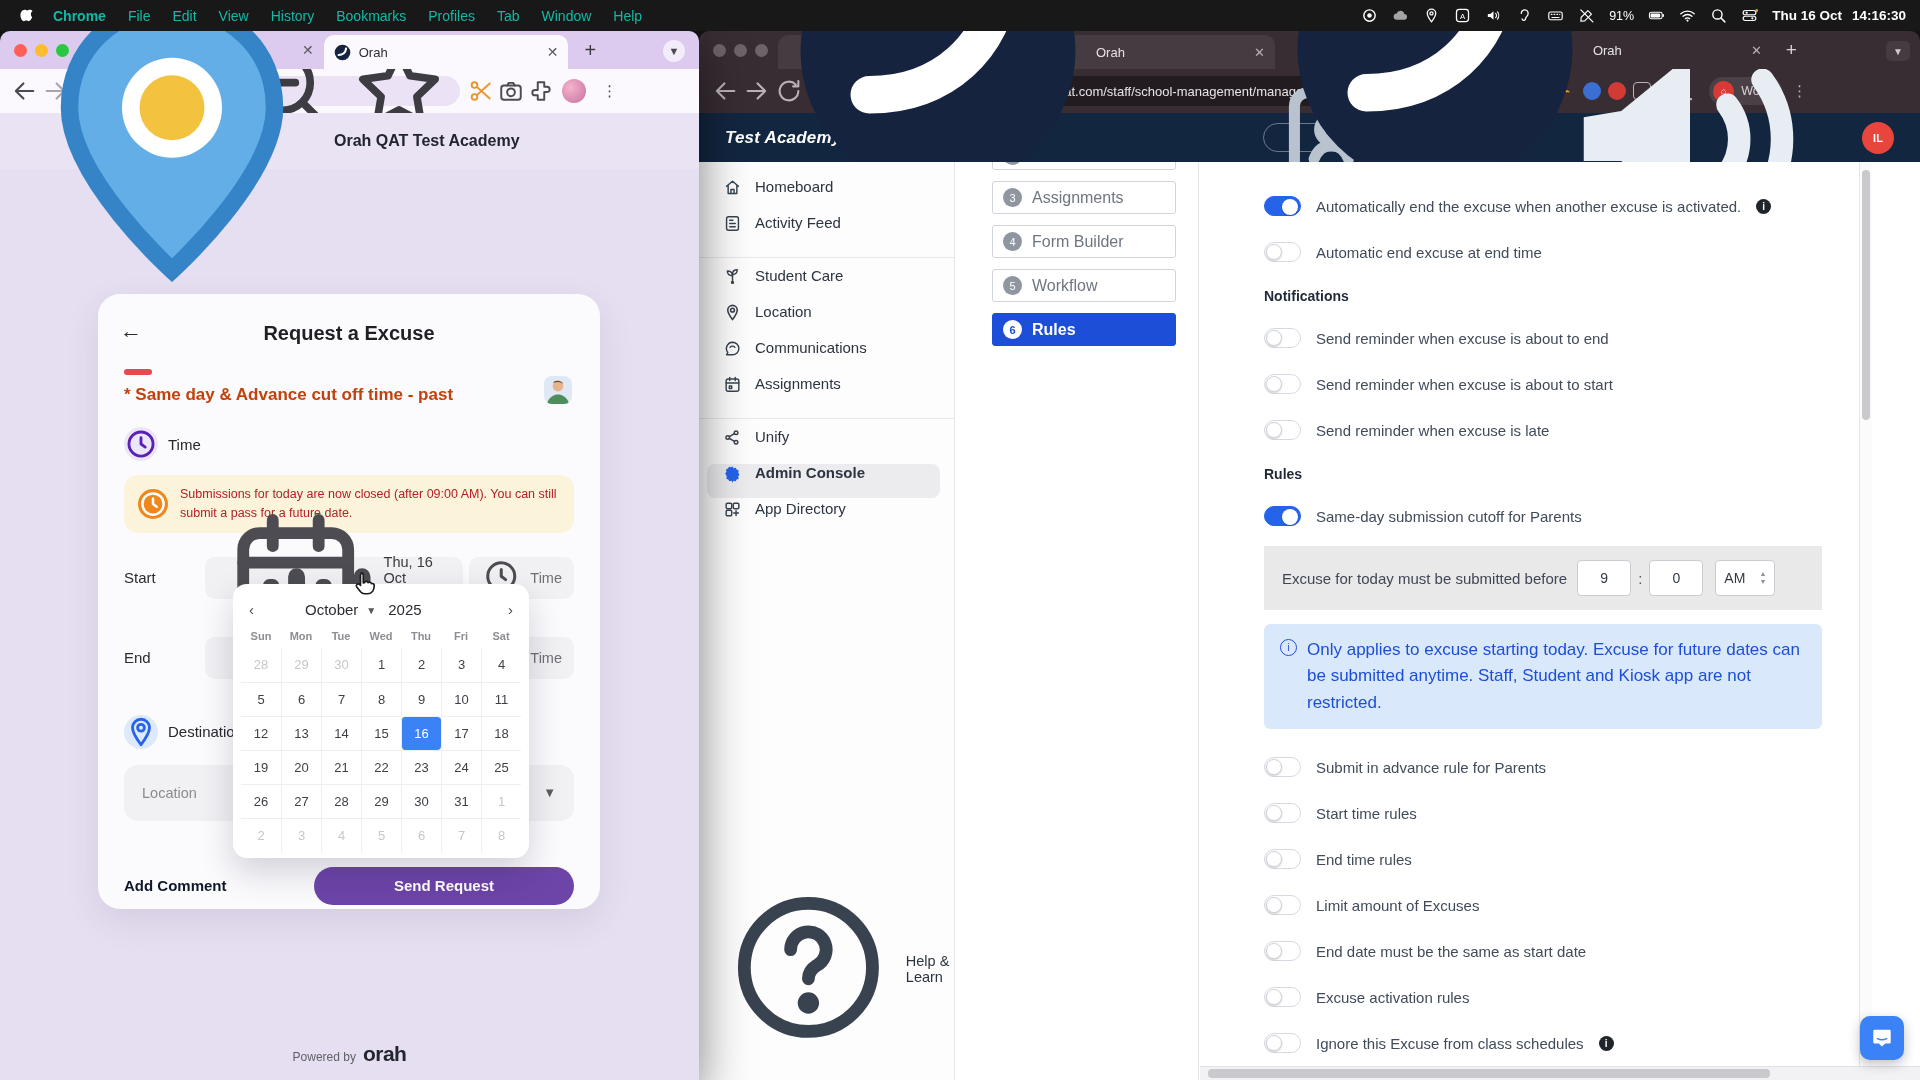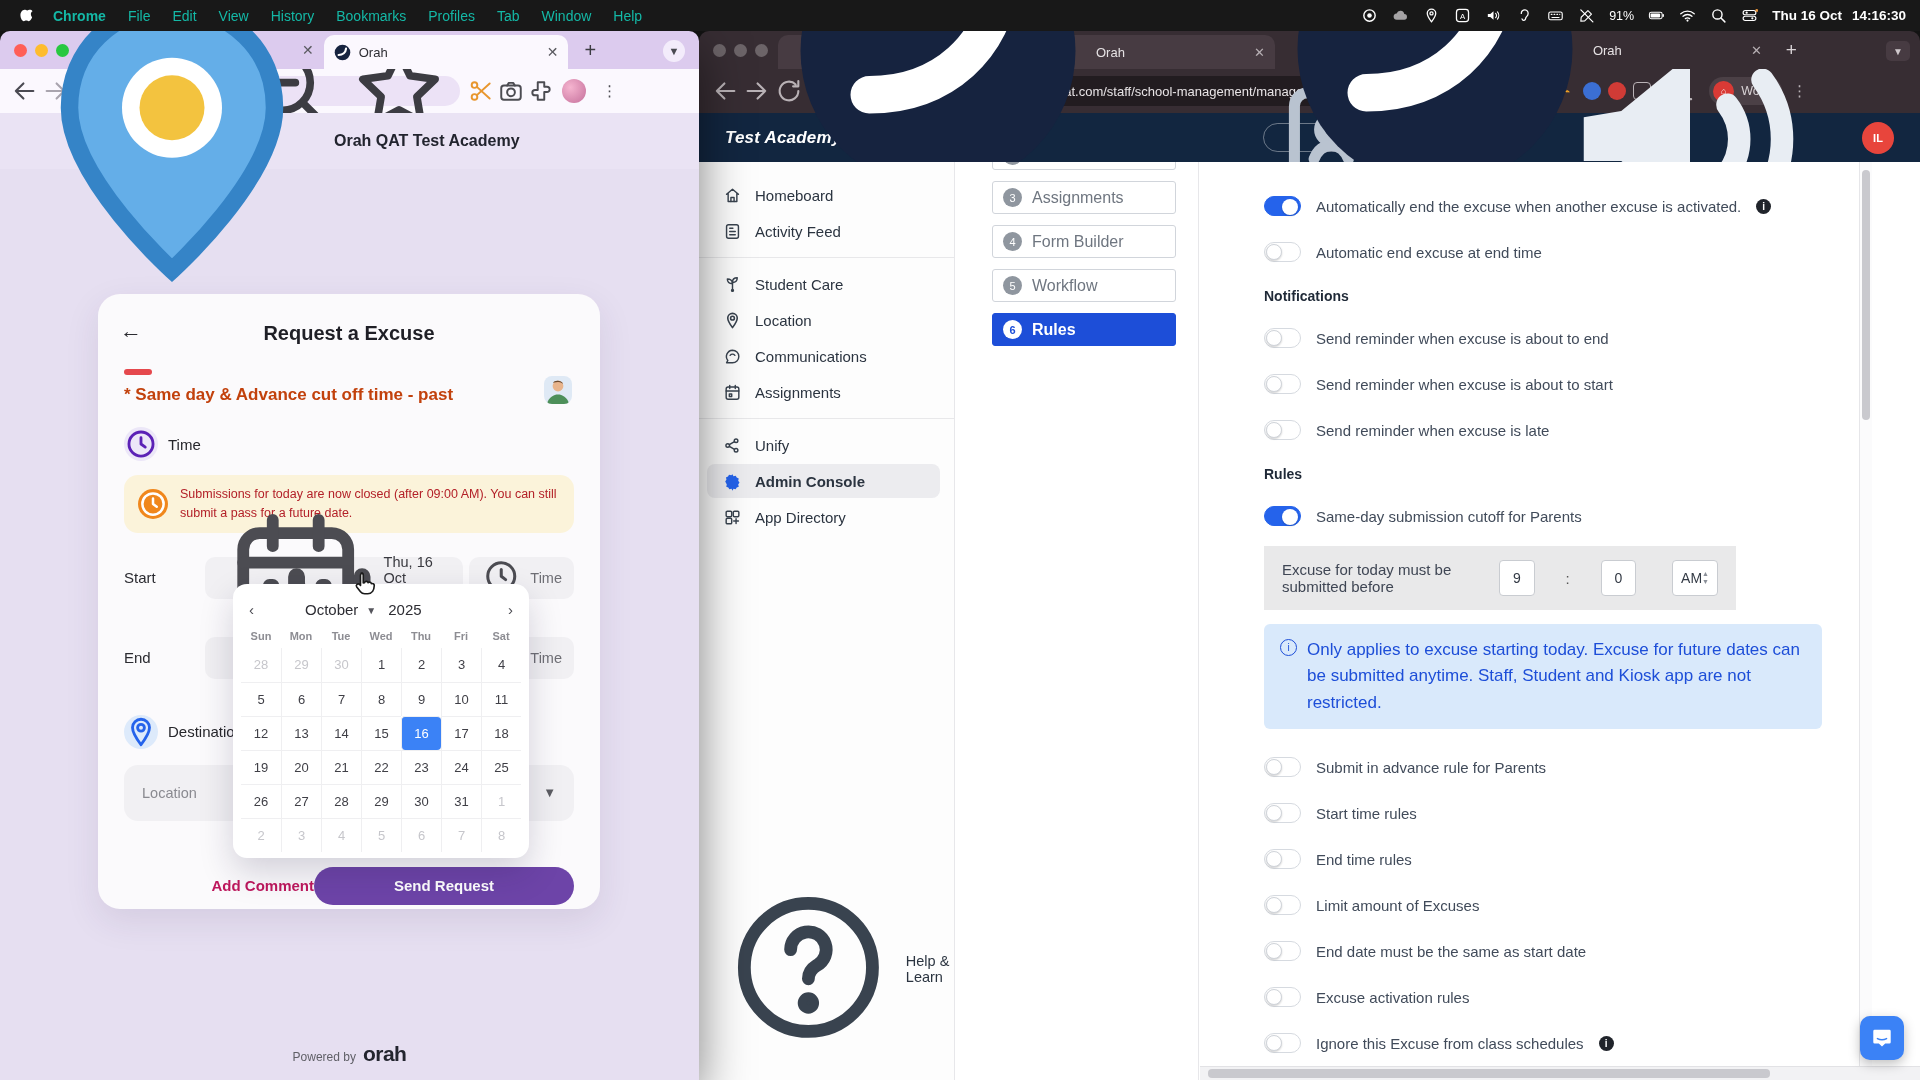--- a/index.html
+++ b/index.html
@@ -72,21 +72,21 @@
   .warn-tx { font-size:12.5px; line-height:1.5; color:#b32028; }
   .dt-row { display:flex; align-items:center; margin-top:24px; }
   .dt-label { width:82px; font-size:15px; color:#2b2b31; }
   .field { background:#f1f0f3; border-radius:10px; height:42px; display:flex; align-items:center; gap:9px; padding:0 12px; color:#39393f; }
   .field svg { width:17px; height:17px; color:#4c4c52; flex:none; }
   .f-date { width:260px; font-size:14.5px; }
   .f-time { width:106px; margin-left:6px; font-size:14.5px; color:#6f6f75; }
   .loc-field { margin-top:16px; background:#f1f0f3; border-radius:14px; height:56px; display:flex; align-items:center; padding:0 18px; font-size:14.5px; color:#8a8a90; }
   .loc-field .chev { margin-left:auto; color:#5c5c62; font-size:13px; }
   .btn-row { display:flex; align-items:center; margin-top:46px; }
-  .addcomment { width:190px; text-align:right; font-size:15px; font-weight:bold; color:#be185d; }
+  .addcomment { width:190px; text-align:left; font-size:15px; font-weight:bold; color:#0f172a; }
   .sendbtn { flex:1; height:38px; border-radius:19px; background:#6d44a8; color:#fff; font-size:15px; font-weight:bold; display:flex; align-items:center; justify-content:center; }
   .powered { position:absolute; left:0; right:0; bottom:14px; text-align:center; color:#5f5f66; font-size:12px; display:flex; align-items:baseline; justify-content:center; gap:7px; }
   .powered .orah { font-size:21px; font-weight:bold; color:#23252f; letter-spacing:-.5px; }
 
   
   .calpop { position:absolute; left:135px; top:290px; width:296px; background:#fff; border-radius:14px; box-shadow:0 14px 34px rgba(30,20,60,.18); padding:8px 8px 6px 8px; z-index:6; }
   .cal-head { display:flex; align-items:center; height:34px; padding:0 8px; font-size:15px; color:#2d2d33; }
   .cal-head .nav { width:22px; color:#4b4b52; font-size:15px; }
   .cal-head .mon { margin-left:34px; font-weight:bold; font-weight:normal; }
   .cal-head .mchev { font-size:10px; color:#55555c; margin:2px 6px 0 8px; }
@@ -124,21 +124,21 @@
   .apphead { height:49px; background:#122640; display:flex; align-items:center; padding:0 26px; }
   .school { color:#fff; font-size:17px; font-weight:bold; font-style:italic; letter-spacing:.2px; }
   .searchpill { margin-left:auto; width:251px; height:29px; border:1px solid rgba(255,255,255,.38); border-radius:15px; display:flex; align-items:center; gap:8px; padding:0 12px; color:#b9c3d0; font-size:12.5px; }
   .searchpill svg { width:15px; height:15px; }
   .mega { color:#e8edf3; margin-left:26px; }
   .mega svg { width:20px; height:20px; }
   .ilav { width:32px; height:32px; border-radius:50%; background:#e8453c; color:#fff; font-size:11px; font-weight:bold; display:flex; align-items:center; justify-content:center; margin-left:22px; }
 
   .appbody { display:flex; height:918px; background:#fff; position:relative; }
   .snav { width:256px; border-right:1px solid #e7e7ea; padding-top:14px; position:relative; background:#fdfdfd; }
-  .snav-item { display:flex; align-items:center; gap:13px; height:34px; padding:0 0 0 24px; margin:2px 14px 2px 0; font-size:15px; color:#2b3440; border-radius:8px; }
+  .snav-item { display:flex; align-items:flex-start; gap:13px; height:34px; padding:0 0 0 24px; margin:2px 14px 2px 0; font-size:15px; color:#2b3440; border-radius:8px; }
   .snav-item svg { width:19px; height:19px; color:#39434f; flex:none; }
   .snav-item.active { background:#ececef; font-weight:bold; margin-left:8px; padding-left:16px; }
   .snav-item.active svg { color:#2563eb; }
   .snav-div { border-top:1px solid #e8e8ea; margin:9px 0; }
   .helpitem { position:absolute; bottom:24px; left:0; display:flex; align-items:center; gap:12px; padding-left:24px; font-size:14.5px; color:#2b3440; }
   .helpitem svg { width:18px; height:18px; color:#39434f; }
 
   .stepscol { width:244px; border-right:1px solid #e7e7ea; padding:0 0 0 37px; overflow:hidden; }
   .step { width:184px; height:33px; border:1px solid #d1d5db; border-radius:3px; background:#fff; display:flex; align-items:center; gap:10px; padding:0 10px; margin-bottom:11px; font-size:16px; color:#6f7680; }
   .step .num { width:19px; height:19px; border-radius:50%; background:#8f969f; color:#fff; font-size:11px; display:flex; align-items:center; justify-content:center; flex:none; }
@@ -148,21 +148,21 @@
 
   .mainpanel { flex:1; padding:34px 50px 0 65px; position:relative; }
   .trow { display:flex; align-items:center; gap:15px; margin-bottom:26px; }
   .tgl { width:37px; height:20px; border-radius:10px; position:relative; flex:none; border:1px solid #d6dae0; background:#fff; }
   .tgl .knob { position:absolute; top:1px; left:1px; width:16px; height:16px; border-radius:50%; background:#fff; border:1px solid #d0d4da; box-shadow:0 1px 2px rgba(0,0,0,.18); }
   .tgl.on { background:#2563eb; border-color:#2563eb; }
   .tgl.on .knob { left:auto; right:2px; top:1.5px; border:none; }
   .tlabel { font-size:15px; color:#414b5a; }
   .iinfo { width:15px; height:15px; border-radius:50%; background:#20242b; color:#fff; font-size:10px; font-weight:bold; display:flex; align-items:center; justify-content:center; }
   .gheading { font-size:14px; font-weight:bold; color:#1f2937; margin:6px 0 24px 0; }
-  .cutoff { width:472px; height:64px; background:#e9e9ea; display:flex; align-items:center; padding:0 18px; margin:-6px 0 14px 0; font-size:15px; color:#3f4654;gap:24px; }
+  .cutoff { width:558px; height:64px; background:#e9e9ea; display:flex; align-items:center; padding:0 18px; margin:-6px 0 14px 0; font-size:15px; color:#3f4654; }
   .cutoff .tin { width:54px; height:36px; background:#fff; border:1px solid #c9ccd1; border-radius:4px; text-align:center; line-height:34px; font-size:14px; color:#333a45; }
   .cutoff .colon { margin:0 7px; color:#555; }
   .cutoff .tin.first { margin-left:10px; }
   .ampm { width:60px; height:36px; background:#fff; border:1px solid #c9ccd1; border-radius:4px; margin-left:12px; display:flex; align-items:center; justify-content:space-between; padding:0 8px; font-size:14px; color:#333a45; }
   .ampm .ud { display:flex; flex-direction:column; font-size:7px; color:#8b9099; line-height:1.1; }
   .infobox { width:558px; background:#d9e9fb; border-radius:6px; display:flex; gap:10px; padding:13px 16px; margin-bottom:28px; }
   .infobox .oic { width:17px; height:17px; border:1.5px solid #1d4ed8; border-radius:50%; color:#1d4ed8; font-size:10px; display:flex; align-items:center; justify-content:center; flex:none; margin-top:2px; }
   .infobox .itx { font-size:17px; line-height:1.55; color:#1d4ed8; }
 
   .vscroll { position:absolute; right:48px; top:0; width:13px; height:918px; background:#fbfbfc; border-left:1px solid #e6e6e9; }

